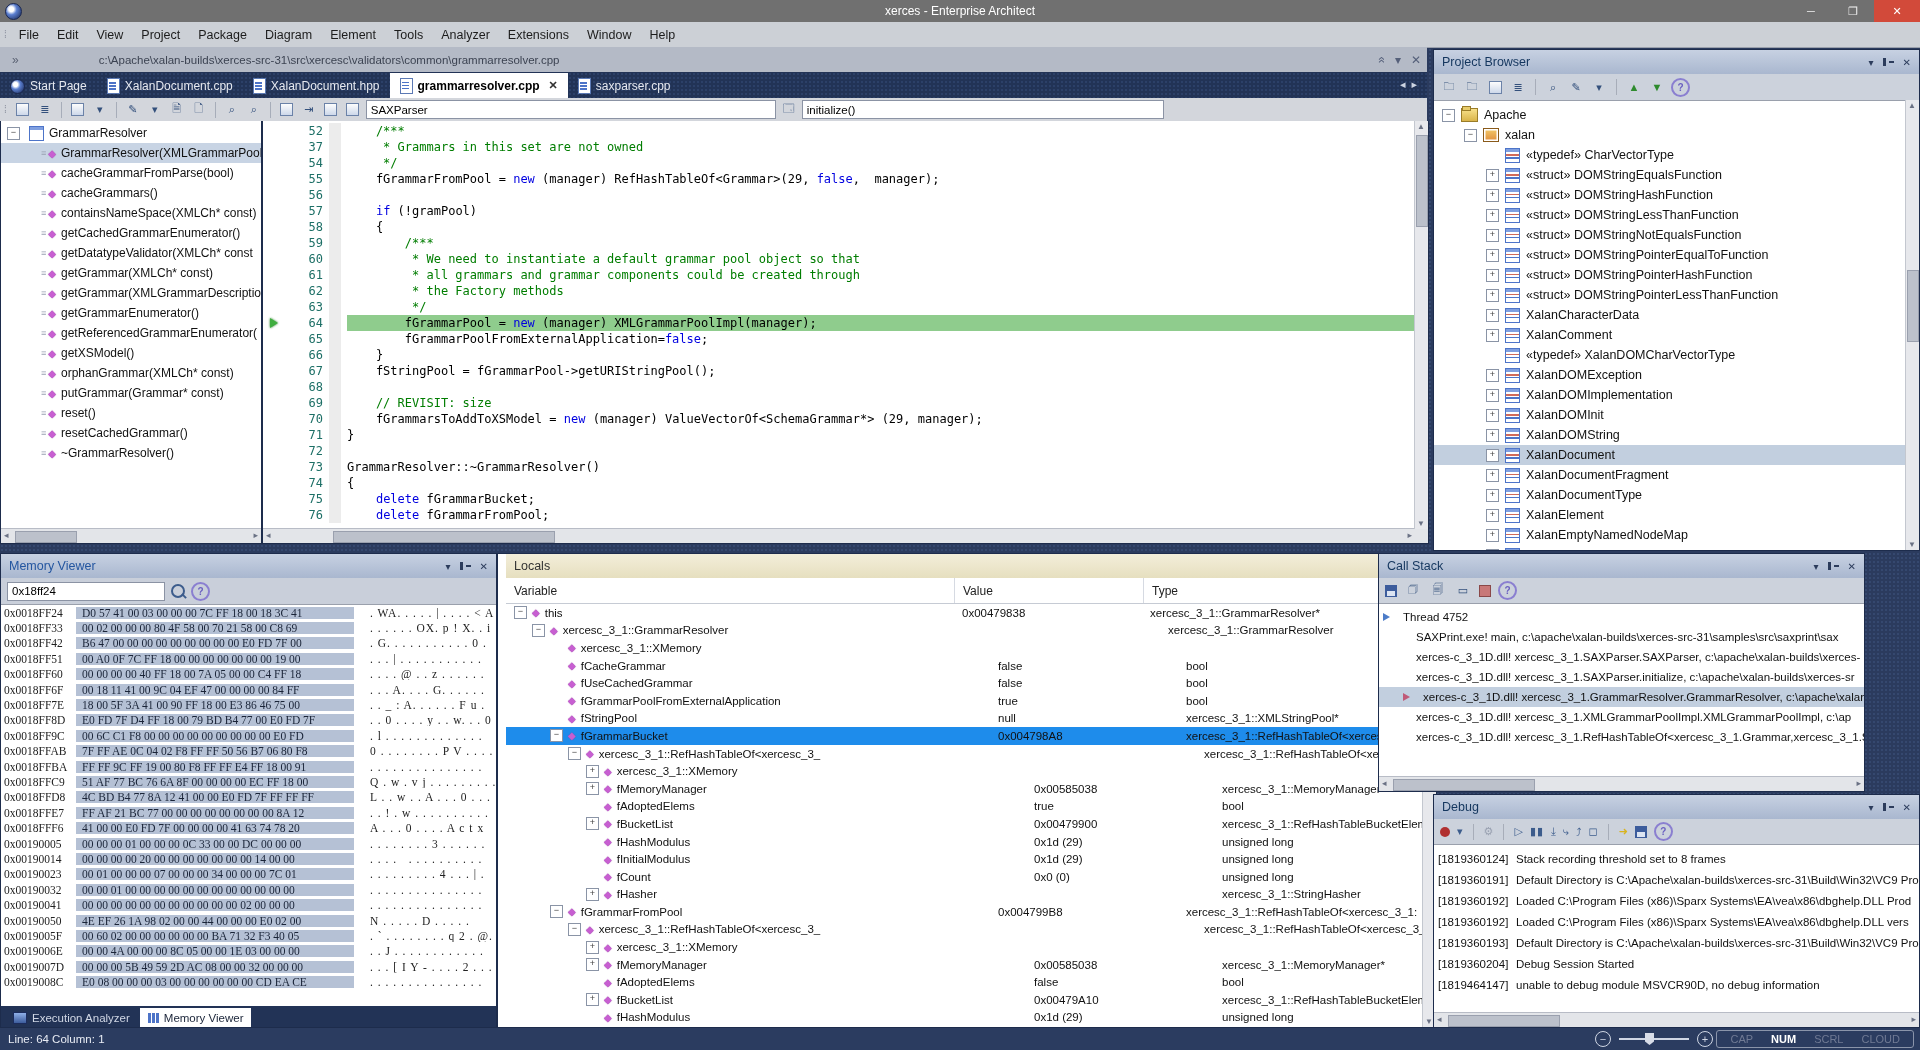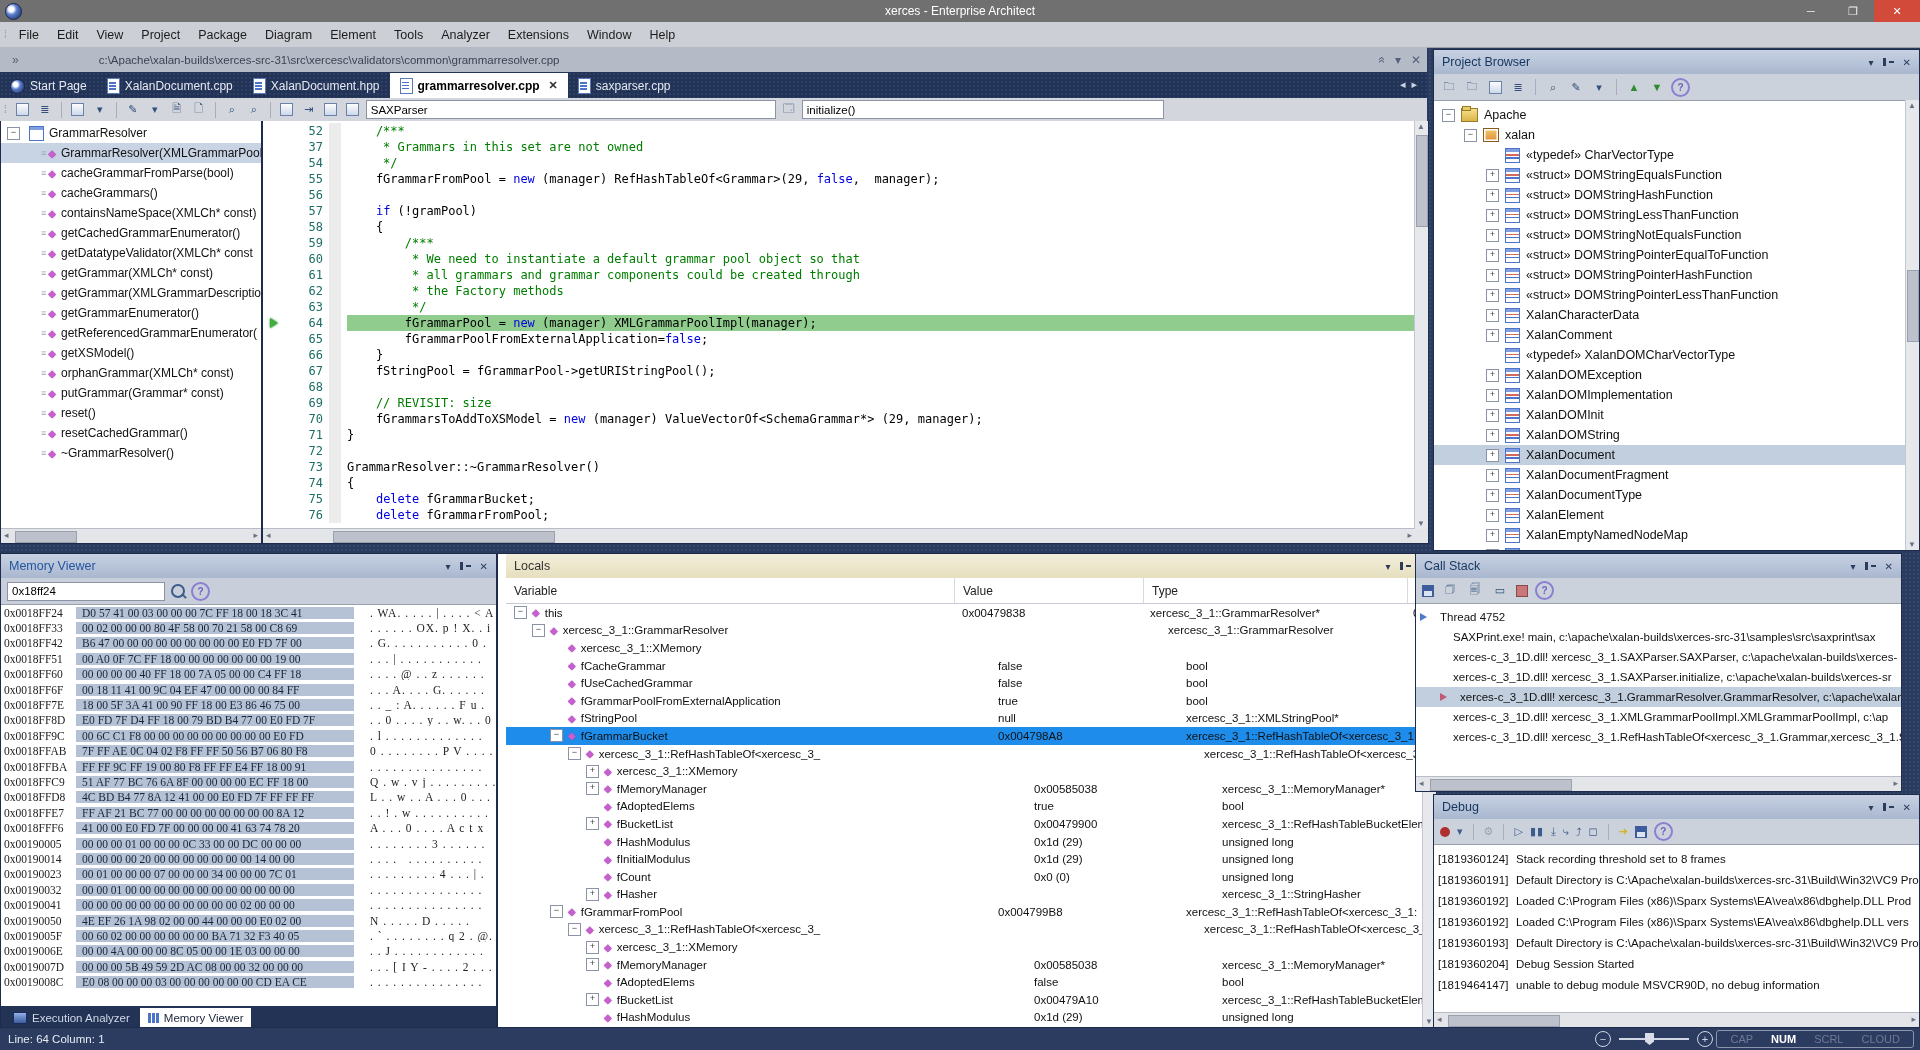--- a/index.html
+++ b/index.html
@@ -141,21 +141,21 @@
   .lc-type{width:255px;flex:0 0 255px;}
   .lc-addr{flex:1;}
   .loc-body{flex:1;overflow:hidden;position:relative;}
   .loc-row{height:17.6px;display:flex;align-items:center;font-size:11.5px;white-space:nowrap;}
   .loc-row>div{overflow:hidden;height:100%;display:flex;align-items:center;padding-left:8px;}
   .loc-row.sel .lc-var,.loc-row.sel .lc-val,.loc-row.sel .lc-type,.loc-row.sel .lc-addr{background:#1e8ceb;}
   .loc-exp{width:11px;height:11px;border:1px solid #8a94a6;background:#fff;font-size:9px;line-height:9px;
            text-align:center;color:#444;flex:0 0 11px;margin-right:5px;}
   .loc-exp.h{visibility:hidden;}
   
-  #callstack{left:1415px;top:553px;width:485px;height:237px;}
+  #callstack{left:1378px;top:553px;width:485px;height:237px;}
   #debugpanel{left:1433px;top:794px;width:485px;height:232px;}
   .mini-toolbar{height:25px;flex:0 0 25px;background:#ccd2dc;border-bottom:1px solid #9aa0ac;
                 display:flex;align-items:center;gap:7px;padding-left:6px;}
   .cs-body,.dbg-body{flex:1;overflow:hidden;font-size:11.5px;padding-top:3px;}
   .cs-row{height:20px;display:flex;align-items:center;white-space:nowrap;overflow:hidden;}
   .cs-row .arrow{width:9px;flex:0 0 9px;margin:0 4px;}
   .cs-row.cur{background:#c2cfdf;}
   .tri-blue{width:0;height:0;border-top:4px solid transparent;border-bottom:4px solid transparent;
             border-left:7px solid #4d7cc8;}
   .tri-red{width:0;height:0;border-top:4px solid transparent;border-bottom:4px solid transparent;

